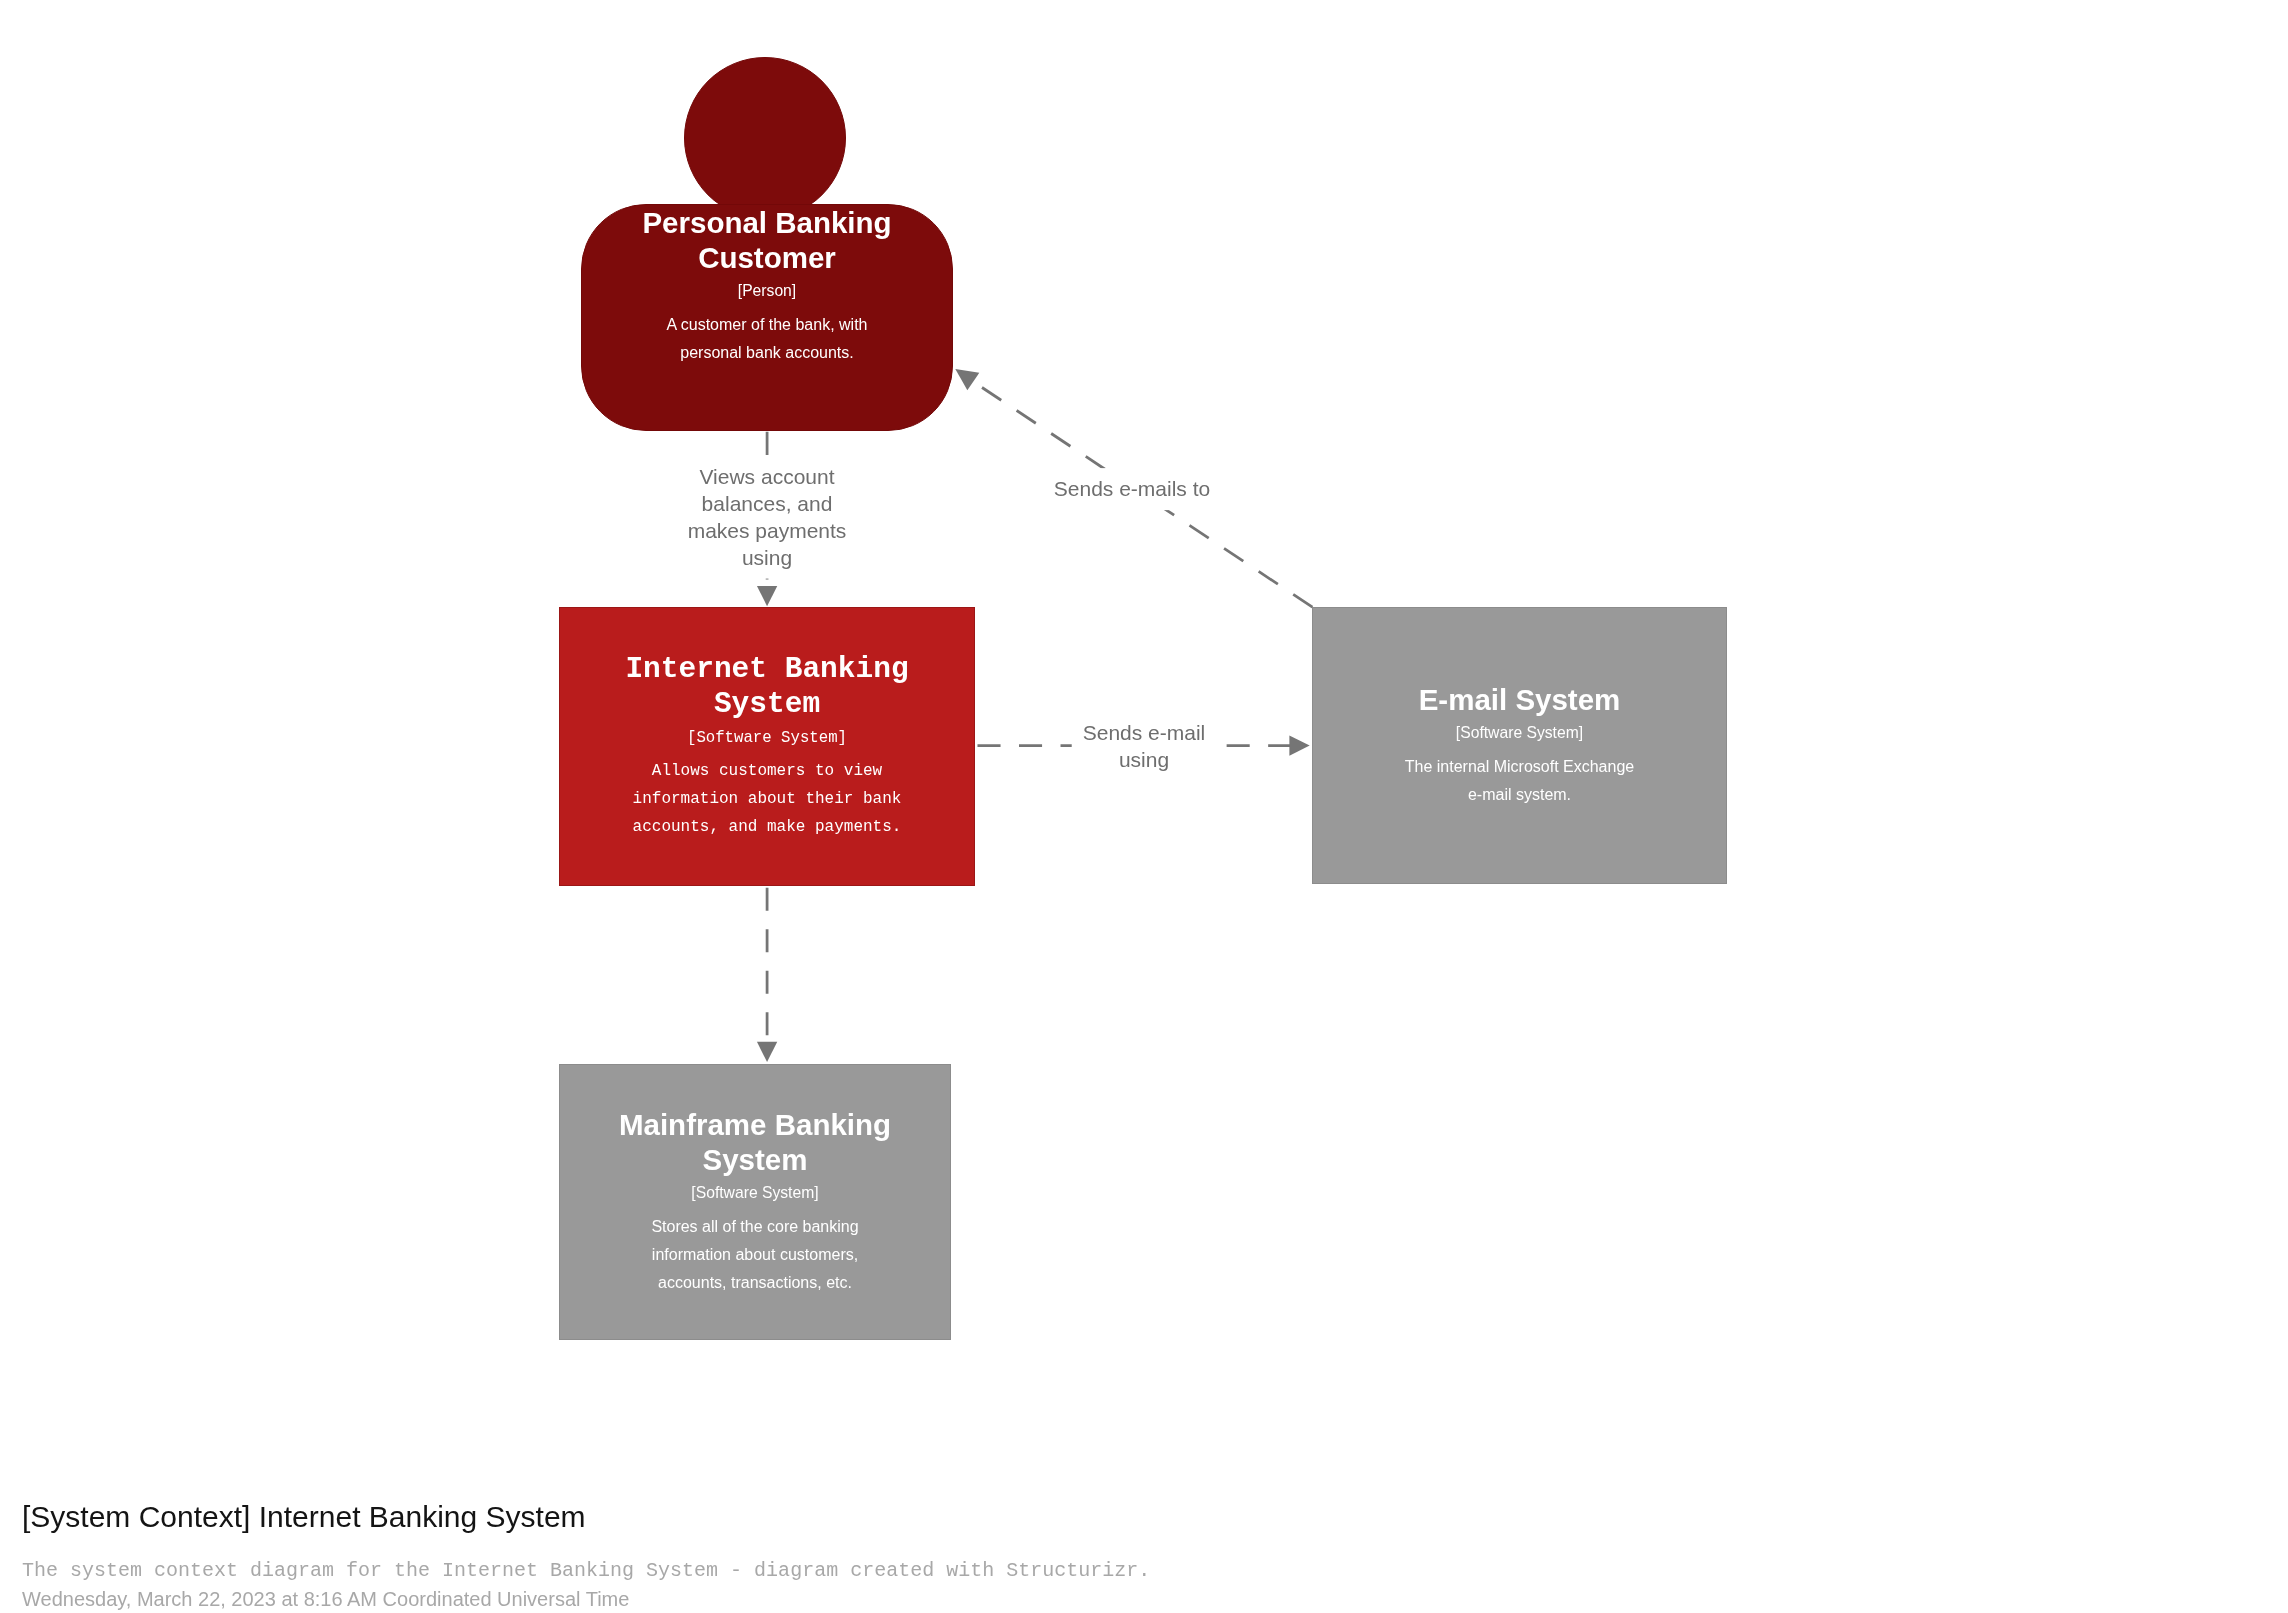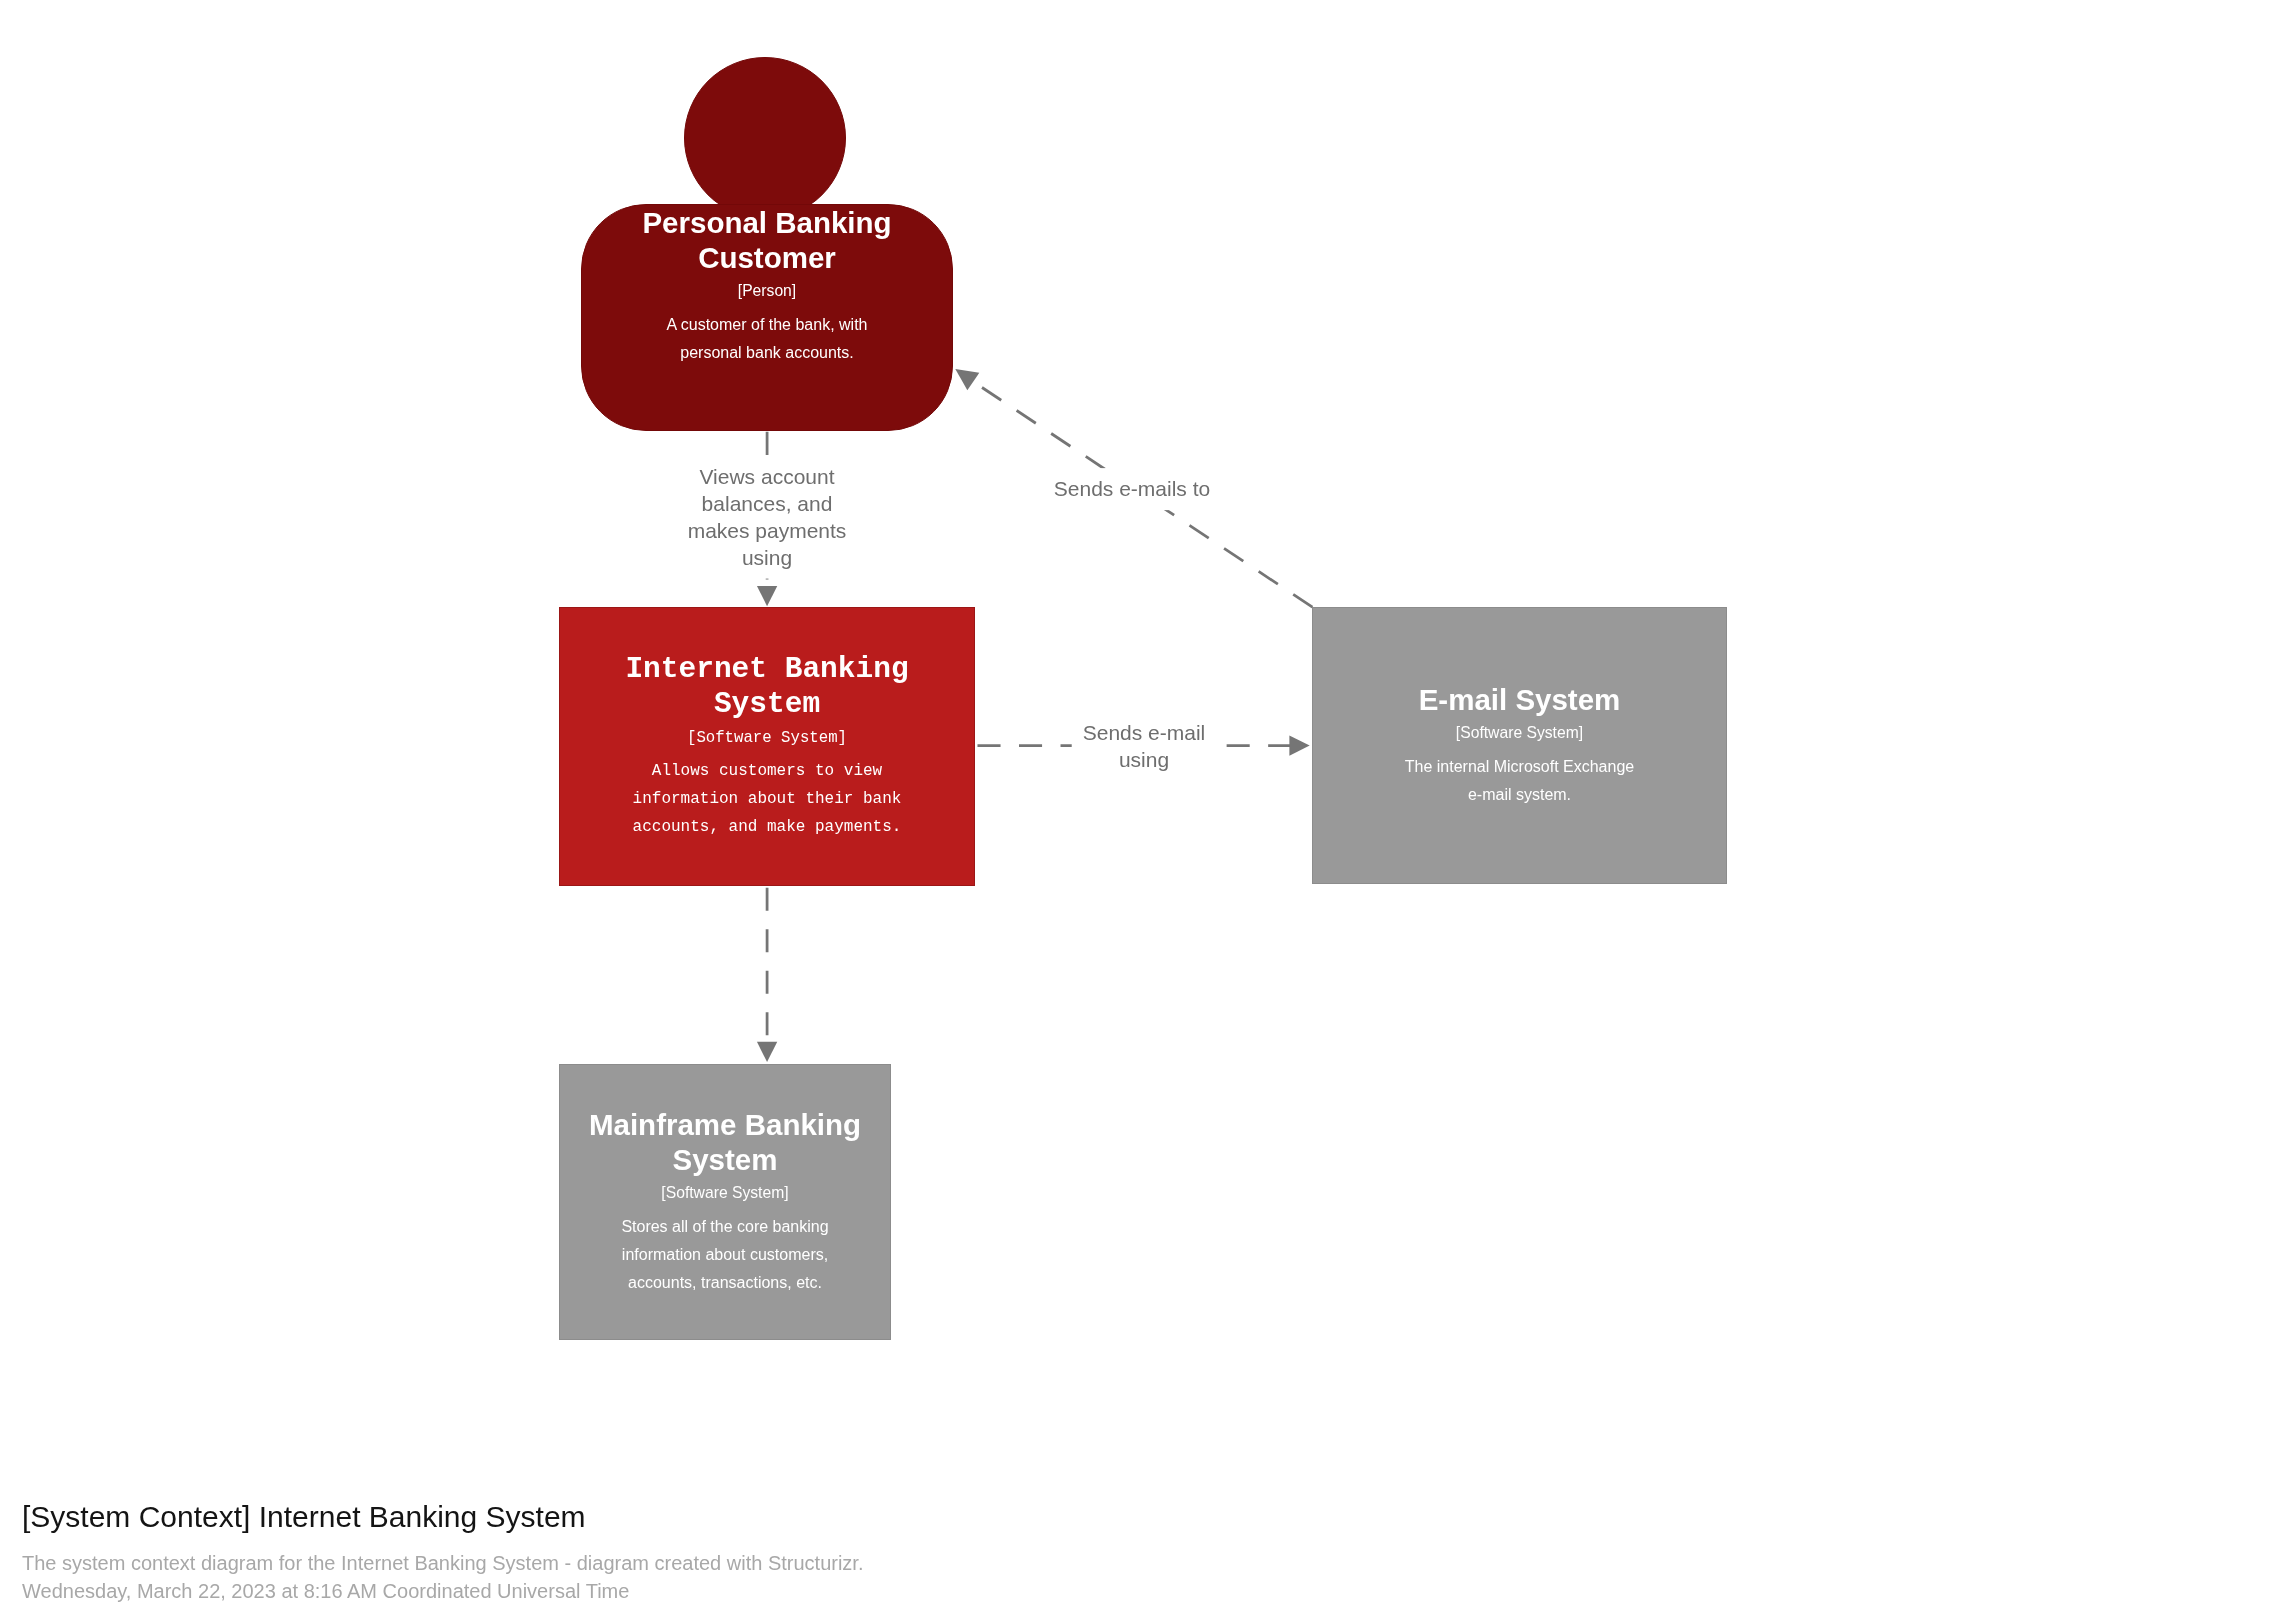--- a/index.html
+++ b/index.html
@@ -17,33 +17,33 @@
   #person-node{left:581px;top:57px;width:372px;height:374px;}
   .person-head{position:absolute;left:103px;top:0;width:162px;height:162px;
                border-radius:50%;background:#7d0b0b;border:1.8px solid #730808;box-sizing:border-box;}
   .person-body{position:absolute;left:0;top:147px;width:372px;height:227px;
                border-radius:65px;background:#7d0b0b;border:1.8px solid #730808;box-sizing:border-box;
                display:flex;flex-direction:column;justify-content:flex-start;align-items:center;padding:0 16.6px;}
   #ibs-node{left:559px;top:607px;width:416px;height:279px;background:#b91c1c;
             border:1.8px solid #9b1616;padding:0 11px;font-family:Liberation Mono, monospace;}
   #email-node{left:1312px;top:607px;width:415px;height:277px;background:#999999;
               border:1.8px solid #8c8c8c;padding:0 11px;}
-  #mainframe-node{left:559px;top:1064px;width:332px;height:276px;background:#999999;
+  #mainframe-node{left:559px;top:1064px;width:392px;height:276px;background:#999999;
                   border:1.8px solid #8c8c8c;padding:0 11px;}
 
   
   #rel-layer{position:absolute;left:0;top:0;width:2289px;height:1613px;pointer-events:none;}
   .rel-label{position:absolute;transform:translate(-50%,-50%);background:#ffffff;
              color:#6e6e6e;font-size:21px;line-height:27px;text-align:center;
              white-space:pre-line;padding:7.4px 11px;}
 
   
   #footer{position:absolute;left:22px;top:1497px;}
   #diagram-title{font-size:30px;line-height:39px;color:#141414;}
-  #diagram-description{font-size:20px;line-height:28px;color:#a8a8a8;margin-top:13px;}
+  #diagram-description{font-size:20px;line-height:28px;color:#a8a8a8;margin-top:21px;font-family:Liberation Mono, monospace;}
   #diagram-timestamp{font-size:20px;line-height:28px;color:#a8a8a8;}
 </style>
 </head>
 <body>
 
 <div id="canvas">
 
   <svg id="rel-layer" viewBox="0 0 2480 1748" xmlns="http://www.w3.org/2000/svg">
     <g stroke="#757575" stroke-width="3" stroke-dasharray="25 20">
       <line x1="831" y1="468" x2="831" y2="646"></line>

